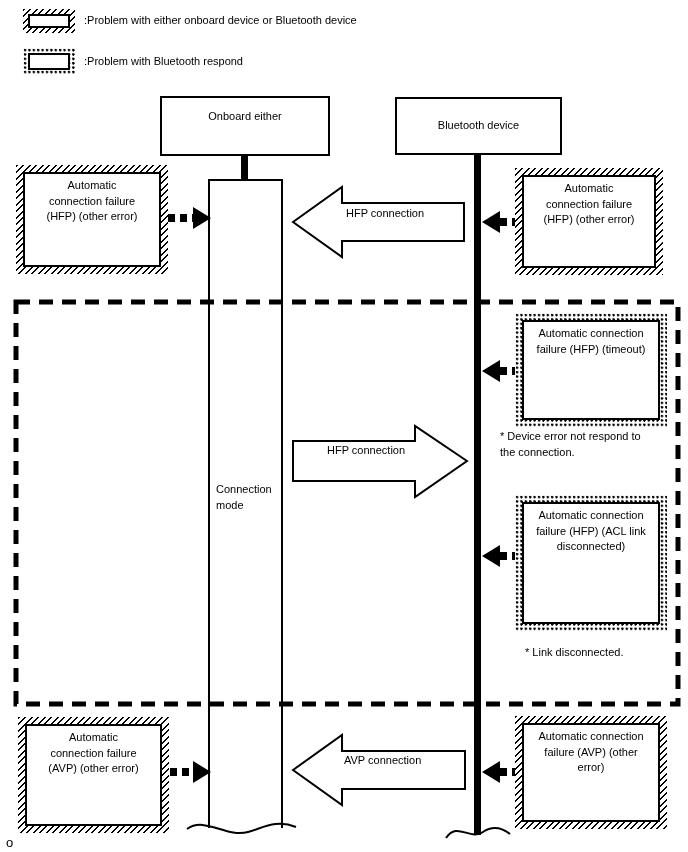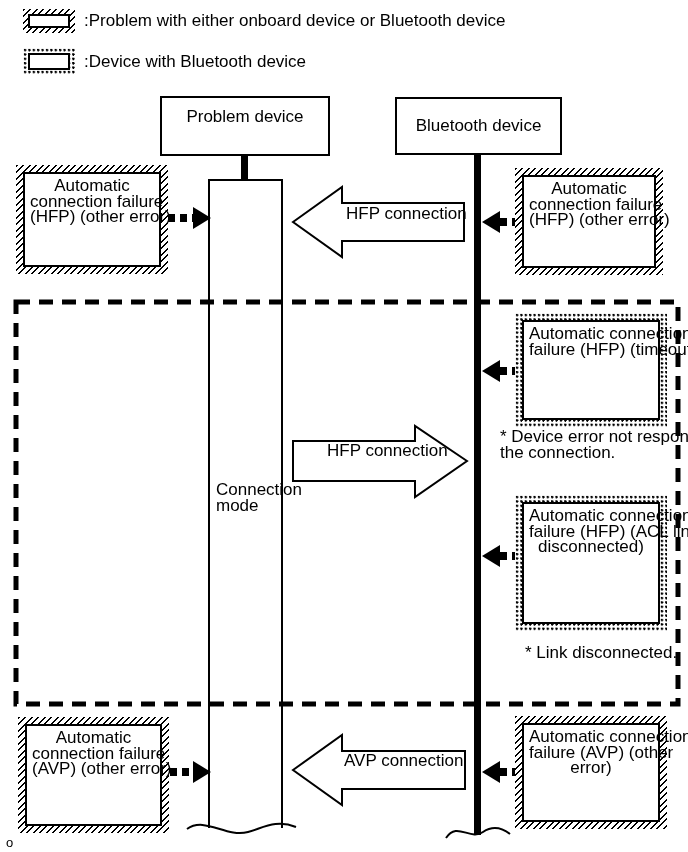--- a/index.html
+++ b/index.html
@@ -1,21 +1,21 @@
 <!DOCTYPE html>
 <html><head>
 <meta charset="utf-8">
 <style>
   html,body{margin:0;padding:0;background:#fff;}
   .stage{
     position:relative;width:688px;height:852px;background:#fff;
     font-family:"Liberation Sans",sans-serif;color:#000;overflow:hidden;
   }
   .abs{position:absolute;}
-  .txt{font-size:17px;line-height:15.5px;white-space:pre;color:#000;}
+  .txt{font-size:11px;line-height:15.5px;white-space:pre;color:#000;}
   
   .patbox{position:absolute;padding:7px;box-sizing:border-box;text-align:center;}
   .patbox.hatched{background:repeating-linear-gradient(135deg,#000 0,#000 1.5px,#fff 1.5px,#fff 4.6px);}
   .patbox.dotted{background-color:#fff;background-image:radial-gradient(circle at 2px 2px,#000 1.15px,rgba(0,0,0,0) 1.35px);background-size:4.4px 4.4px;}
   .patbox .inner{width:100%;height:100%;background:#fff;border:2px solid #000;box-sizing:border-box;padding:4px 5px;}
   .devicebox{position:absolute;background:#fff;border:2px solid #000;box-sizing:border-box;text-align:center;font-size:11.5px;}
   svg{position:absolute;left:0;top:0;}
 </style>
 </head>
 <body>
@@ -60,24 +60,24 @@
   </svg>
 
   <div class="patbox hatched" style="left:23px;top:9px;width:52px;height:24px;padding:5px;">
       <div class="inner" style="padding:0;"></div>
     </div>
   <div class="txt abs" style="left:84px;top:13px;">:Problem with either onboard device or Bluetooth device</div>
 
   <div class="patbox dotted" style="left:23px;top:48px;width:52px;height:27px;padding:5px;">
       <div class="inner" style="padding:0;"></div>
     </div>
-  <div class="txt abs" style="left:84px;top:54px;">:Device with Bluetooth device</div>
+  <div class="txt abs" style="left:84px;top:54px;">:Problem with Bluetooth respond</div>
 
   <div class="devicebox" style="left:160px;top:96px;width:170px;height:60px;padding-top:11px;">
-    <span class="txt">Problem device</span>
+    <span class="txt">Onboard either</span>
   </div>
   <div class="devicebox" style="left:395px;top:97px;width:167px;height:58px;padding-top:19px;">
     <span class="txt">Bluetooth device</span>
   </div>
 
   <div class="txt abs" style="left:216px;top:482px;white-space:pre-line;width:62px;">Connection
 mode</div>
 
   <div class="patbox hatched" style="left:16px;top:165px;width:152px;height:109px;">
     <div class="inner txt">Automatic

